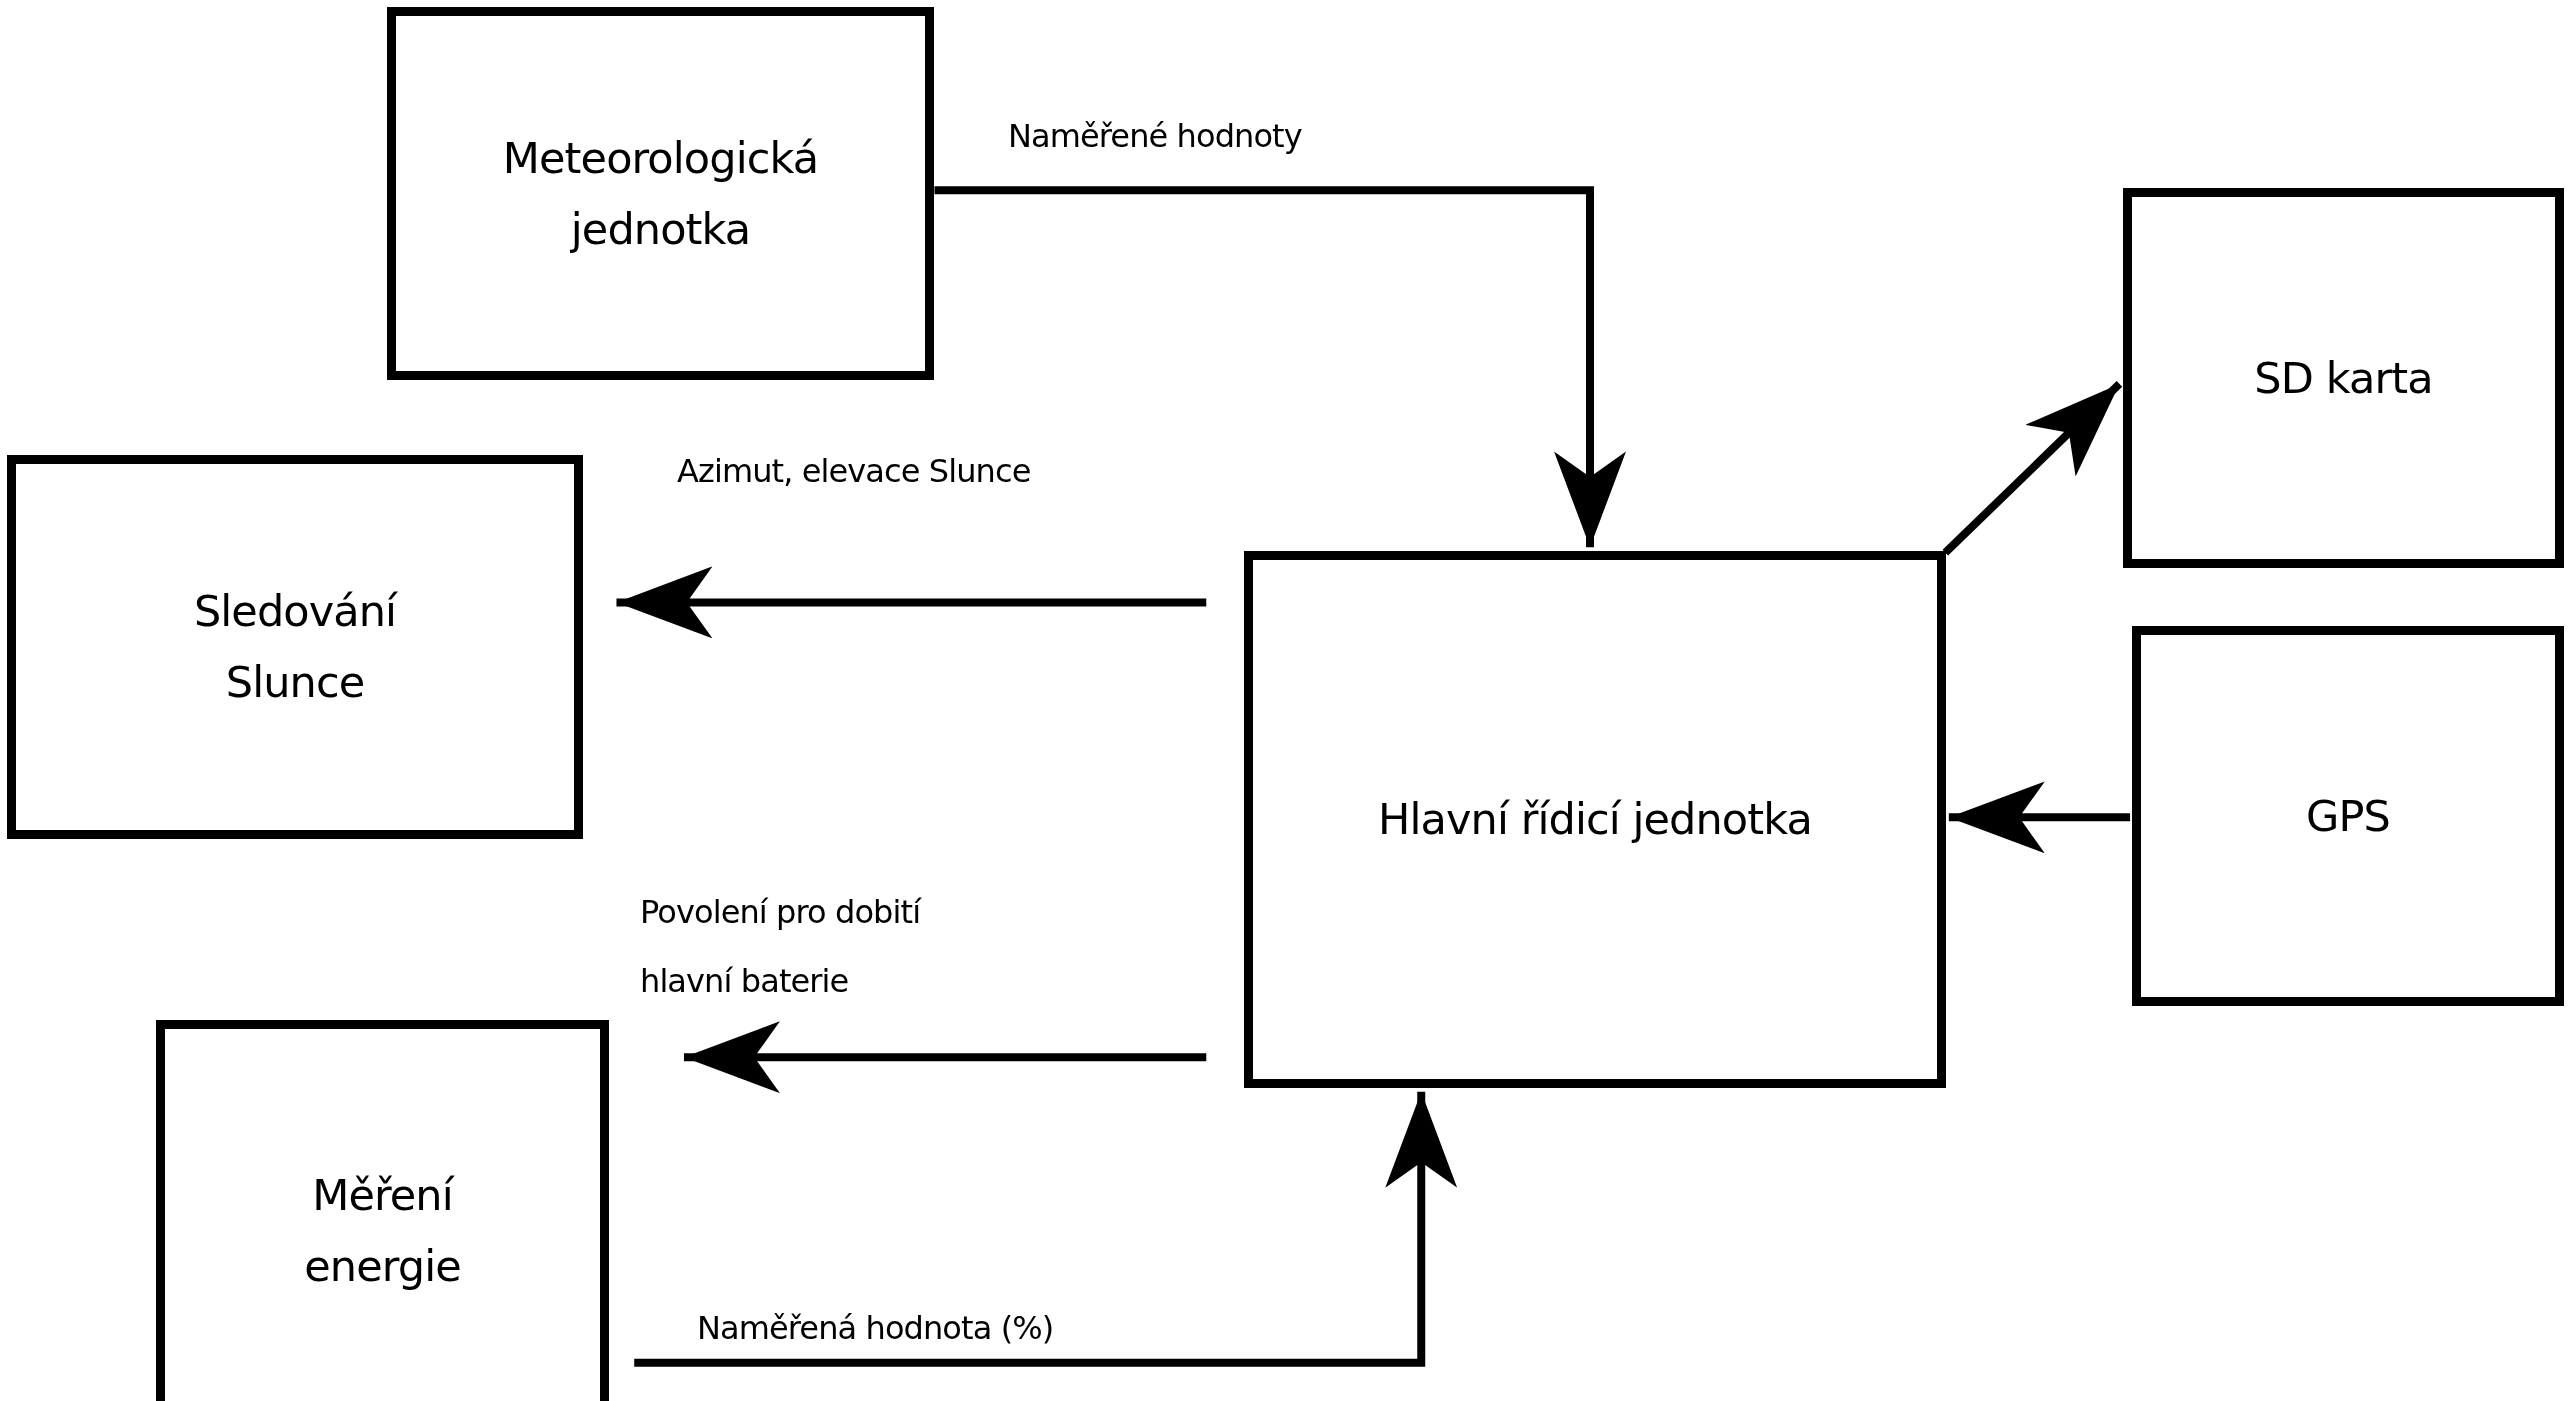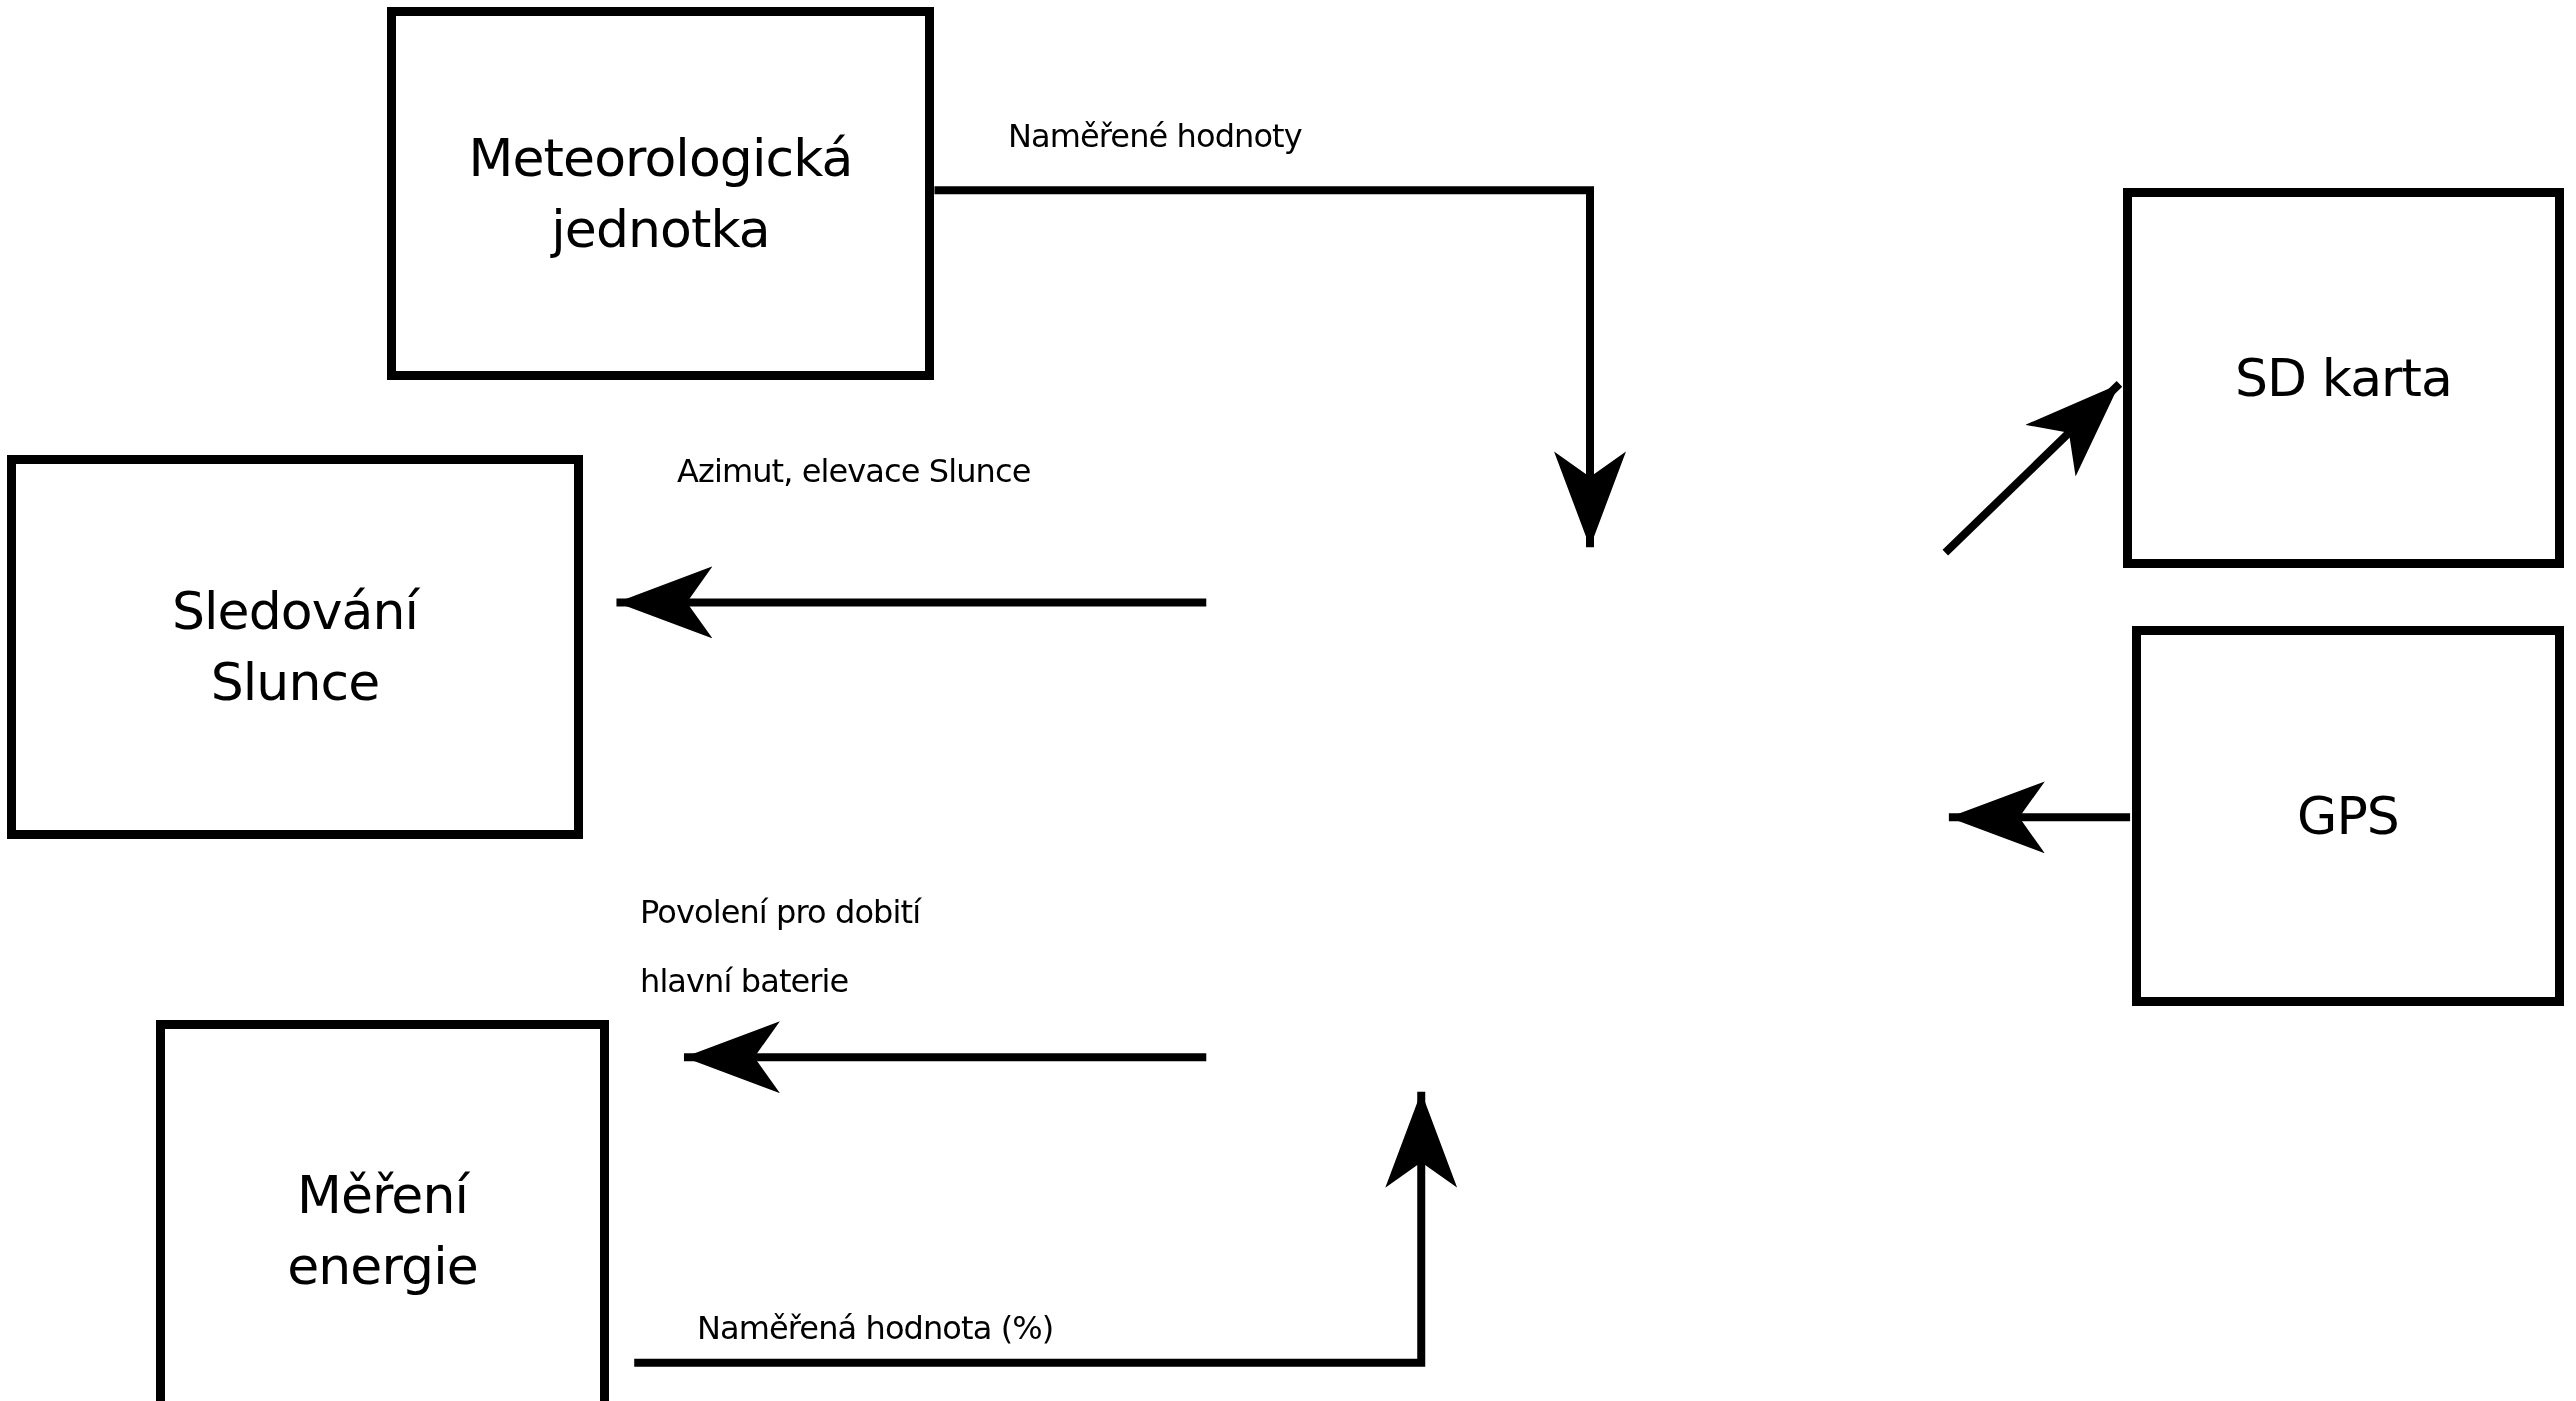--- a/index.html
+++ b/index.html
@@ -27,21 +27,21 @@
     position:absolute;
     box-sizing:border-box;
     border:9.8px solid #000000;
     background:#ffffff;
     display:flex;
     align-items:center;
     justify-content:center;
     text-align:center;
   }
   .node-label{
-    font-size:52px;
+    font-size:43px;
     line-height:71px;
     letter-spacing:-0.9px;
     white-space:pre-line;
   }
   .edge-label{
     position:absolute;
     font-size:32px;
     line-height:69px;
     letter-spacing:-0.9px;
     white-space:pre-line;
@@ -85,20 +85,23 @@
 
   <div class="node n-sled">
     <span class="node-label">Sledování
 Slunce</span>
   </div>
 
   <div class="node n-sd">
     <span class="node-label">SD karta</span>
   </div>
 
+  <div class="node n-hlavni">
+    <span class="node-label">Hlavní řídicí jednotka</span>
+  </div>
 
   <div class="node n-gps">
     <span class="node-label">GPS</span>
   </div>
 
   <div class="node n-mereni">
     <span class="node-label">Měření
 energie</span>
   </div>
 

